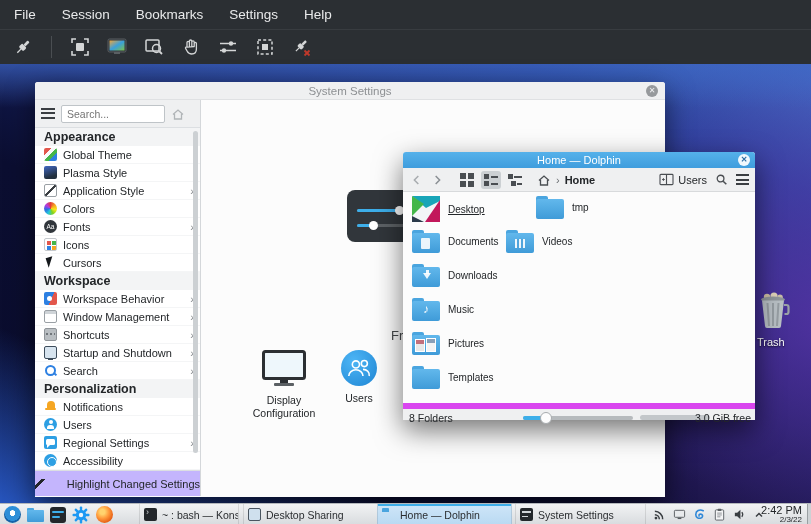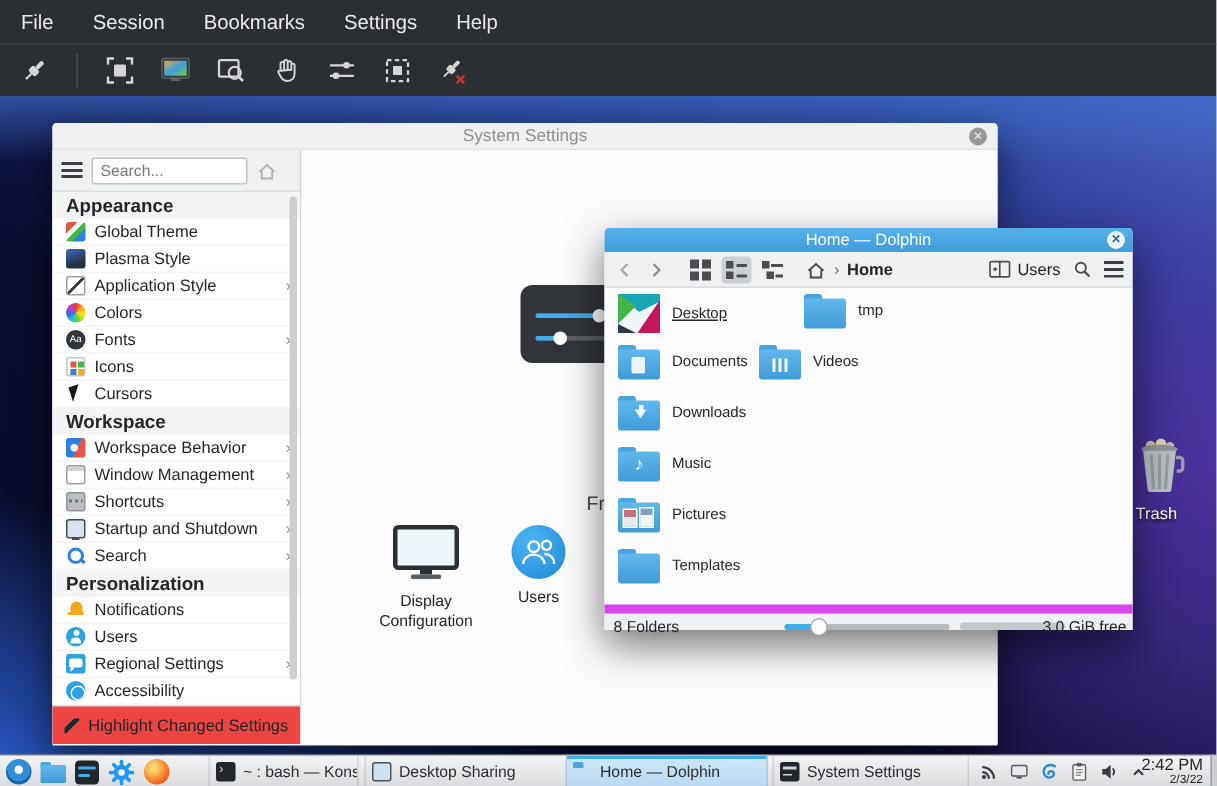--- a/index.html
+++ b/index.html
@@ -42,22 +42,22 @@
   .icon-hamburger { width:14px; height:11px; background:repeating-linear-gradient(#3a3e42 0 2px, transparent 2px 4.5px); }
   .ss-search-input { width:104px; height:18px; font-size:10.5px; font-family:"Liberation Sans",sans-serif;
     border:1px solid #bfc4c8; border-radius:2px; padding:0 5px; color:#555; background:#fff; }
   .ss-list { flex:1; position:relative; background:#fff; overflow:hidden; }
   .ss-hdr { height:18px; line-height:18px; padding-left:9px; font-size:12.5px; font-weight:bold; color:#232629; background:#f3f4f5; }
   .ss-item { height:18px; display:flex; align-items:center; gap:6px; padding-left:9px; padding-right:6px;
     font-size:11px; color:#232629; border-bottom:1px solid #f4f5f6; }
   .chev { margin-left:auto; color:#888c90; font-size:11px; }
   .chev::after { content:"›"; }
   .ss-scrollbar { position:absolute; right:2px; top:3px; width:5px; height:322px; border-radius:3px; background:#ccd0d3; }
-  .ss-footer { height:26px; background:#ef4444; border-top:1px solid #dcdfe2;
-    display:flex; align-items:center; justify-content:center; gap:6px; font-size:11px; color:#232629; }
+  .ss-footer { height:26px; background:#c4b5fd; border-top:1px solid #dcdfe2;
+    display:flex; align-items:center; justify-content:space-between; gap:6px; font-size:11px; color:#232629; }
   .icon-pen { width:10px; height:10px; background:linear-gradient(135deg, transparent 32%, #232629 32% 55%, transparent 55%); }
 
   
   .si { width:13px; height:13px; border-radius:2px; flex:none; position:relative; }
   .si-global { background:linear-gradient(135deg,#e2574c 0 30%,#f8f9fa 30% 48%,#45b649 48% 66%,#2d80e2 66% 100%); }
   .si-plasma { background:linear-gradient(160deg,#4168c4, #22303f 75%); }
   .si-appstyle { border:1px solid #9aa0a5; background-image:linear-gradient(135deg,transparent 44%,#3a3e42 44% 56%,transparent 56%),linear-gradient(#fff,#fff); }
   .si-colors { border-radius:50%; background:conic-gradient(#e23a3a,#f5a623,#f8e71c,#7ed321,#24c6dc,#2d6de1,#b73ae2,#e23a3a); }
   .si-fonts { border-radius:50%; background:#31363b; }
   .si-fonts::after { content:"Aa"; position:absolute; inset:0; color:#fff; font-size:6.5px; line-height:13px; text-align:center; }

